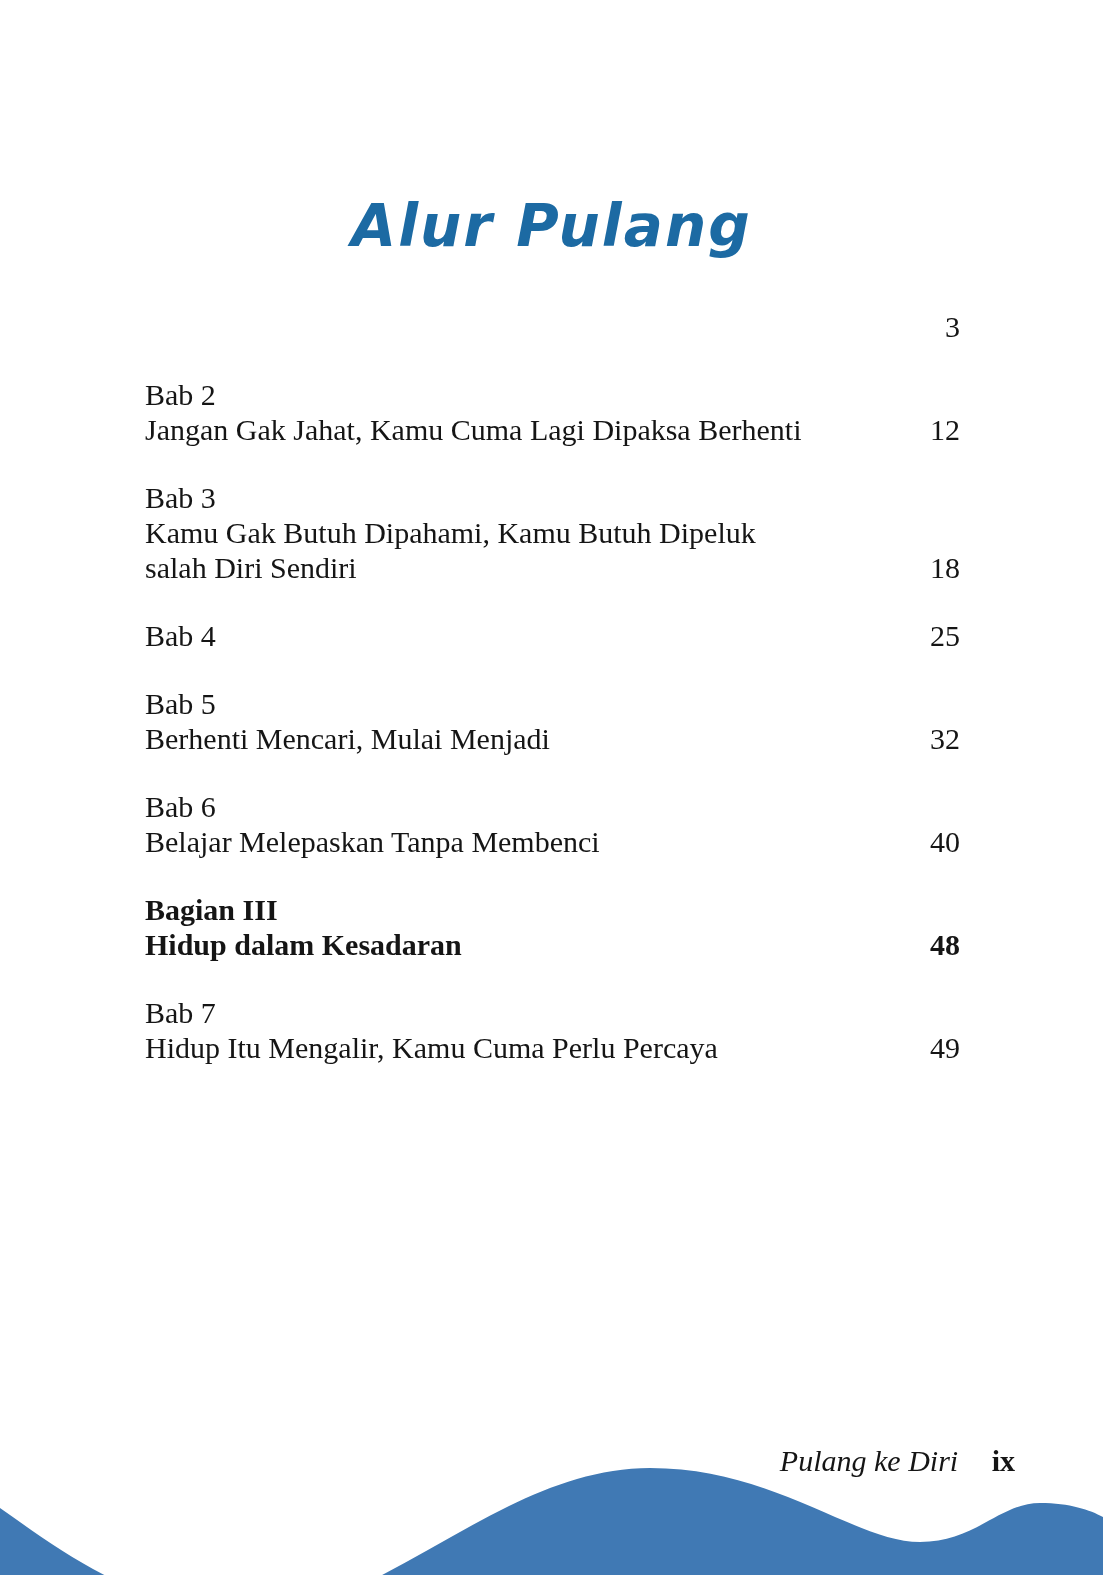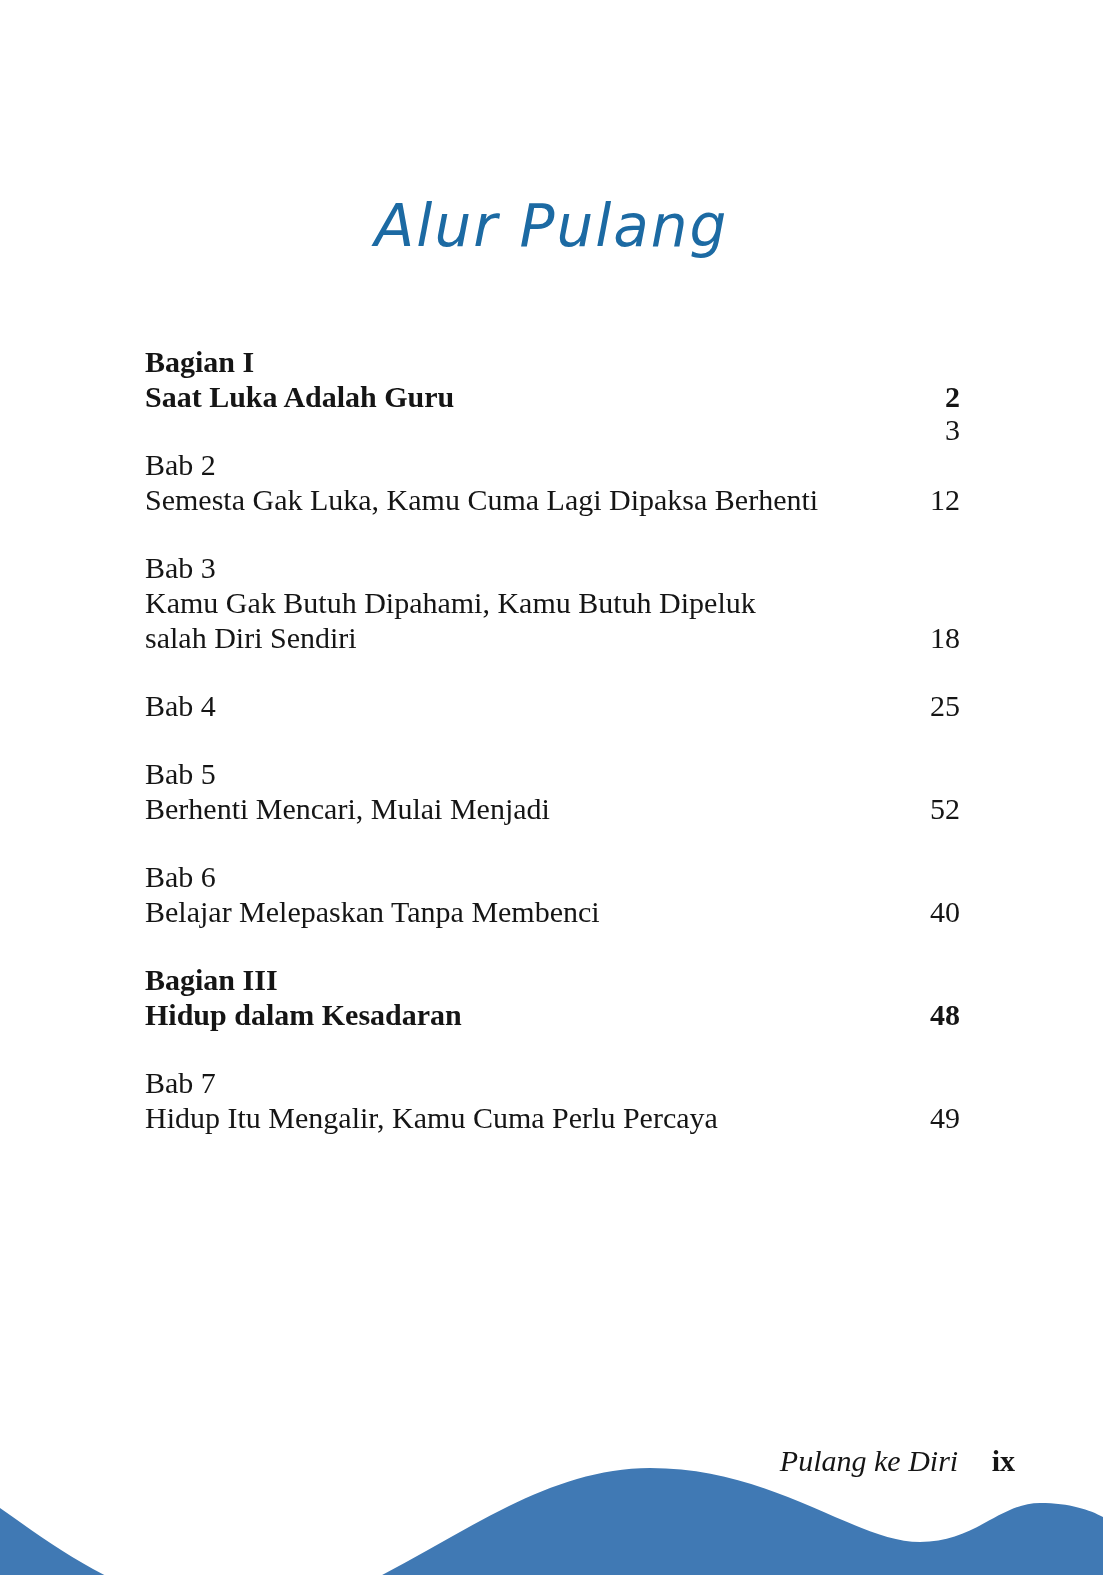--- a/index.html
+++ b/index.html
@@ -18,21 +18,21 @@
 
   
   .page-title {
     position: absolute;
     top: 192px;
     left: 0;
     width: 1103px;
     text-align: center;
     font-family: "DejaVu Sans", sans-serif;
     font-style: italic;
-    font-weight: normal;
+    font-weight: bold;
     font-size: 58px;
     letter-spacing: 2px;
     color: #1c6aa3;
   }
 
   
   .toc {
     position: absolute;
     top: 344px;
     left: 145px;
@@ -93,53 +93,48 @@
     height: 175px;
   }
 </style>
 </head>
 <body>
 
 <div class="page-title">Alur Pulang</div>
 
 <div class="toc">
 
-  <div class="toc-entry bagian">
-    <span class="line">Bagian I</span>
-    <span class="line">Saat Luka Adalah Guru</span>
-    <span class="page-num">2</span>
-  </div>
 
   <div class="toc-entry">
     <span class="page-num">3</span>
   </div>
 
   <div class="toc-entry">
     <span class="line">Bab 2</span>
-    <span class="line">Semesta Gak Luka, Kamu Cuma Lagi Dipaksa Berhenti</span>
+    <span class="line">Jangan Gak Jahat, Kamu Cuma Lagi Dipaksa Berhenti</span>
     <span class="page-num">12</span>
   </div>
 
   <div class="toc-entry">
     <span class="line">Bab 3</span>
     <span class="line">Kamu Gak Butuh Dipahami, Kamu Butuh Dipeluk</span>
     <span class="line">salah Diri Sendiri</span>
     <span class="page-num">18</span>
   </div>
 
 
   <div class="toc-entry">
     <span class="line">Bab 4</span>
     <span class="page-num">25</span>
   </div>
 
   <div class="toc-entry">
     <span class="line">Bab 5</span>
     <span class="line">Berhenti Mencari, Mulai Menjadi</span>
-    <span class="page-num">52</span>
+    <span class="page-num">32</span>
   </div>
 
   <div class="toc-entry">
     <span class="line">Bab 6</span>
     <span class="line">Belajar Melepaskan Tanpa Membenci</span>
     <span class="page-num">40</span>
   </div>
 
   <div class="toc-entry bagian">
     <span class="line">Bagian III</span>

